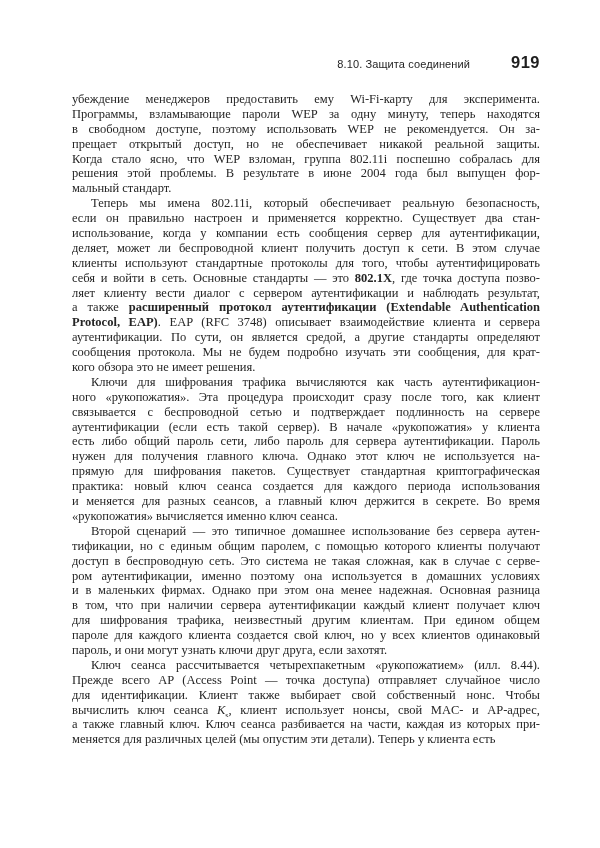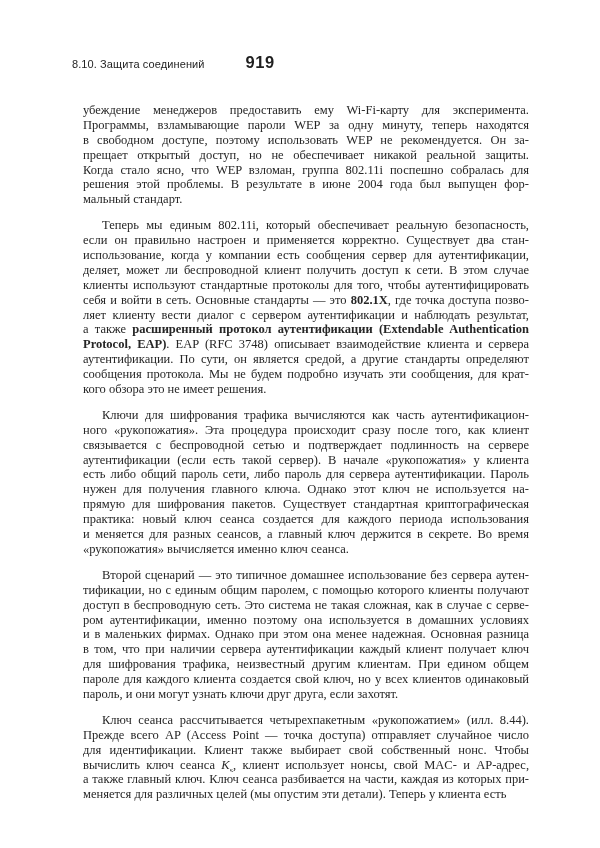--- a/index.html
+++ b/index.html
@@ -8,20 +8,21 @@
     width:600px;height:848px;
     background:#ffffff;
     margin:0 auto;
     overflow:hidden;
     font-family:"Liberation Serif", serif;
   }
   .running-head{
     position:absolute;
     top:53px;left:72px;right:60px;
     display:flex;
+    justify-content:flex-end;
     align-items:baseline;
     font-family:"Liberation Sans", sans-serif;
     color:#1f1f1f;
   }
   .running-head .sec{
     font-size:11px;
     font-weight:normal;
     letter-spacing:0.1px;
   }
   .running-head .num{
@@ -30,21 +31,21 @@
     margin-left:41px;
     letter-spacing:0.5px;
   }
   .text-column{
     position:absolute;
     left:72px;top:92px;width:468px;
     color:#262626;
     font-size:12.5px;
     line-height:14.9px;
   }
-  .para{margin:11px;padding:0;}
+  .para{margin:0;padding:0;}
   .line{
     height:14.9px;
     overflow:hidden;
     text-align:justify;
     text-align-last:justify;
   }
   .line.end{
     text-align-last:left;
   }
   .line.first-indent{
@@ -66,21 +67,21 @@
       <div class="para">
         <div class="line">убеждение менеджеров предоставить ему Wi-Fi-карту для эксперимента.</div>
         <div class="line">Программы, взламывающие пароли WEP за одну минуту, теперь находятся</div>
         <div class="line">в свободном доступе, поэтому использовать WEP не рекомендуется. Он за-</div>
         <div class="line">прещает открытый доступ, но не обеспечивает никакой реальной защиты.</div>
         <div class="line">Когда стало ясно, что WEP взломан, группа 802.11i поспешно собралась для</div>
         <div class="line">решения этой проблемы. В результате в июне 2004 года был выпущен фор-</div>
         <div class="line end">мальный стандарт.</div>
       </div>
       <div class="para">
-        <div class="line first-indent">Теперь мы единым 802.11i, который обеспечивает реальную безопасность,</div>
+        <div class="line first-indent">Теперь мы имена 802.11i, который обеспечивает реальную безопасность,</div>
         <div class="line">если он правильно настроен и применяется корректно. Существует два стан-</div>
         <div class="line">использование, когда у компании есть сообщения сервер для аутентификации,</div>
         <div class="line">деляет, может ли беспроводной клиент получить доступ к сети. В этом случае</div>
         <div class="line">клиенты используют стандартные протоколы для того, чтобы аутентифицировать</div>
         <div class="line">себя и войти в сеть. Основные стандарты — это <b>802.1X</b>, где точка доступа позво-</div>
         <div class="line">ляет клиенту вести диалог с сервером аутентификации и наблюдать результат,</div>
         <div class="line">а также <b>расширенный протокол аутентификации (Extendable Authentication</b></div>
         <div class="line"><b>Protocol, EAP)</b>. EAP (RFC 3748) описывает взаимодействие клиента и сервера</div>
         <div class="line">аутентификации. По сути, он является средой, а другие стандарты определяют</div>
         <div class="line">сообщения протокола. Мы не будем подробно изучать эти сообщения, для крат-</div>

